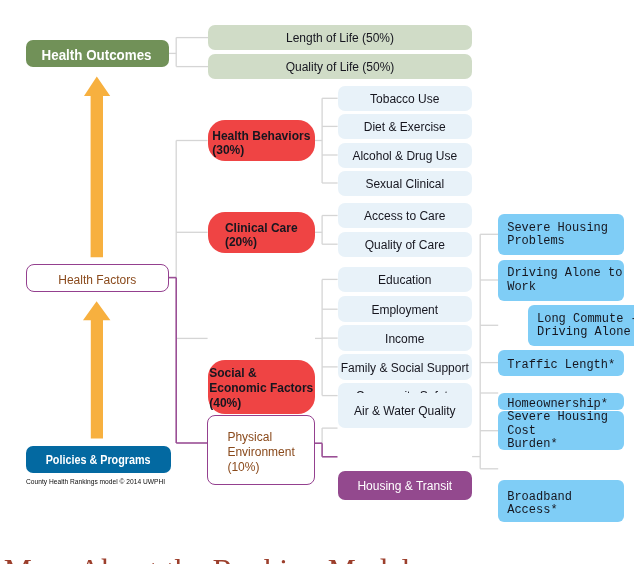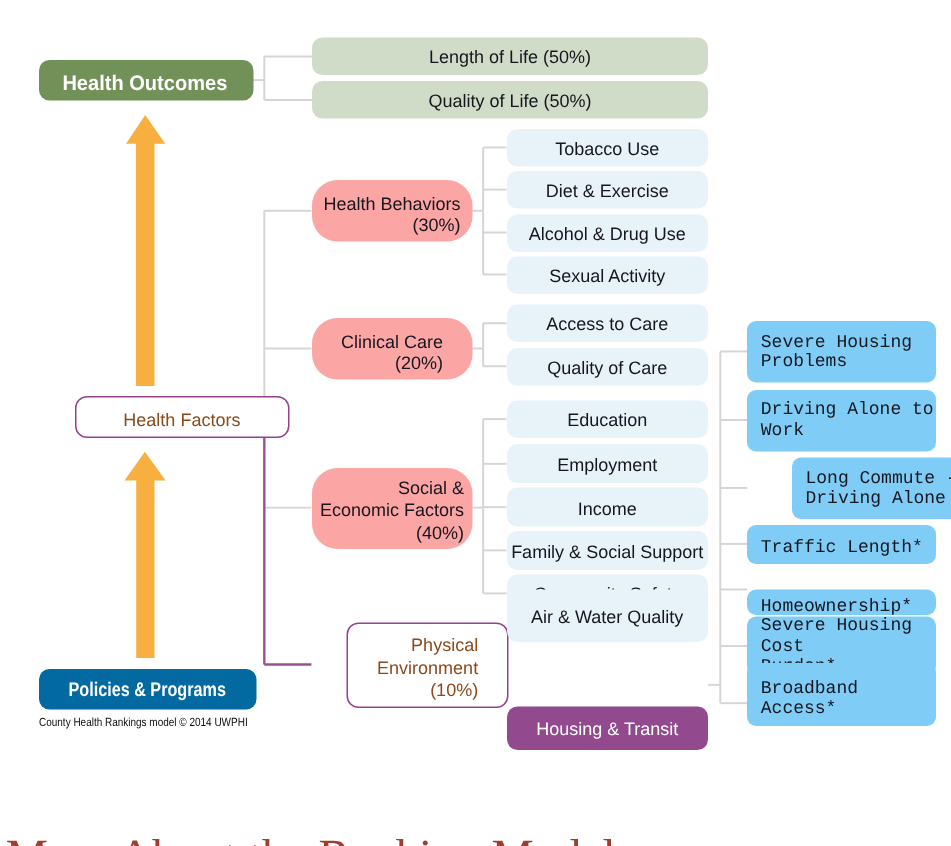--- a/index.html
+++ b/index.html
@@ -1,39 +1,39 @@
 <!DOCTYPE html>
 <html><head>
 <meta charset="utf-8">
 <title>County Health Rankings Model</title>
 <style>
   html,body{margin:0;padding:0;background:#ffffff;}
   body{width:634px;height:564px;font-family:"Liberation Sans",sans-serif;overflow:hidden;}
   #stage{position:relative;width:634px;height:564px;background:#ffffff;}
   #wires{position:absolute;left:0;top:0;}
   .node{position:absolute;box-sizing:border-box;display:flex;align-items:center;
-        justify-content:center;text-align:right;white-space:pre-line;
+        justify-content:center;text-align:left;white-space:pre-line;
         line-height:14.3px;font-size:12px;color:#16161f;z-index:2;
         padding-top:1.6px;}
 
   .two-line{padding-top:5.1px;}
   .one-line-measure{padding-top:0;}
   .one-line-measure > span{position:relative;top:2.4px;}
-  .three-line{padding-top:3px;line-height:15px;}
+  .three-line{padding-top:3px;line-height:15px;margin-top:48px;}
   .three-line-open{padding-top:0;line-height:15.1px;}
   .three-line-open > span{position:relative;top:1.6px;}
   .n-outcome  {background:#719158;color:#ffffff;font-weight:bold;font-size:14px;border-radius:7px;}
   .n-outcome > span{display:inline-block;transform:scaleX(0.955);position:relative;top:0.7px;}
   .n-life     {background:#d0dcc7;border-radius:7px;}
-  .n-factor   {background:#fca5a5;border-radius:17px;}
+  .n-factor   {background:#ef4444;border-radius:17px;font-weight:bold;}
   .n-sub      {background:#e8f2f9;border-radius:7px;}
   .n-measure  {background:#7fcdf6;border-radius:6px;justify-content:flex-start;
                text-align:left;padding-left:9px;line-height:13.3px;padding-top:1.1px;font-family:Liberation Mono, monospace;}
   .n-open     {background:#ffffff;color:#8a4a1c;border:1.4px solid #94408f;border-radius:8px;
-               padding-top:0px;margin-left:24px;}
+               padding-top:0px;}
   .n-open > span{position:relative;top:2px;}
   .n-hl       {background:#93498e;color:#ffffff;border-radius:7px;margin-top:28px;}
   .n-policies {background:#0369a1;color:#ffffff;font-weight:bold;font-size:13.2px;border-radius:7px;}
   .n-policies > span{display:inline-block;transform:scaleX(0.818);}
 
   .caption{position:absolute;z-index:3;font-size:7.9px;color:#0d0d0d;white-space:nowrap;
            transform:scaleX(0.843);transform-origin:0 0;line-height:9px;}
   .footer-heading{position:absolute;z-index:3;font-family:"Liberation Serif",serif;
                   font-size:31.7px;color:#9c3f2c;white-space:nowrap;line-height:31.5px;}
 </style>
@@ -115,28 +115,28 @@
   <div class="node n-life" style="left:208px;top:25.2px;width:264px;height:24.8px">Length of Life (50%)</div>
   <div class="node n-life" style="left:208px;top:54.2px;width:264px;height:24.8px">Quality of Life (50%)</div>
 
   <div class="node n-factor two-line" style="left:207.6px;top:120.3px;width:107.4px;height:41px">Health Behaviors
 (30%)</div>
   <div class="node n-factor two-line" style="left:207.6px;top:211.8px;width:107.4px;height:41.1px">Clinical Care
 (20%)</div>
   <div class="node n-factor three-line" style="left:207.6px;top:311.5px;width:107.4px;height:54.3px">Social &amp;
 Economic Factors
 (40%)</div>
-  <div class="node n-open three-line-open" style="left:207.2px;top:415.2px;width:107.8px;height:57px"><span>Physical
+  <div class="node n-open three-line-open" style="left:207.2px;top:415.2px;width:107.8px;height:70px"><span>Physical
 Environment
 (10%)</span></div>
 
   <div class="node n-sub" style="left:337.6px;top:85.7px;width:134.4px;height:25.2px">Tobacco Use</div>
   <div class="node n-sub" style="left:337.6px;top:142.6px;width:134.4px;height:25.2px">Alcohol &amp; Drug Use</div>
   <div class="node n-sub" style="left:337.6px;top:114px;width:134.4px;height:25.2px">Diet &amp; Exercise</div>
-  <div class="node n-sub" style="left:337.6px;top:170.9px;width:134.4px;height:25.2px">Sexual Activity</div>
+  <div class="node n-sub" style="left:337.6px;top:170.9px;width:134.4px;height:25.2px">Sexual Clinical</div>
 
   <div class="node n-sub" style="left:337.6px;top:203.1px;width:134.4px;height:24.8px">Access to Care</div>
   <div class="node n-sub" style="left:337.6px;top:231.8px;width:134.4px;height:24.8px">Quality of Care</div>
 
   <div class="node n-sub" style="left:337.6px;top:266.6px;width:134.4px;height:25.6px">Education</div>
   <div class="node n-sub" style="left:337.6px;top:296.4px;width:134.4px;height:25.6px">Employment</div>
   <div class="node n-sub" style="left:337.6px;top:325.3px;width:134.4px;height:25.6px">Income</div>
   <div class="node n-sub" style="left:337.6px;top:354.1px;width:134.4px;height:25.6px">Family &amp; Social Support</div>
   <div class="node n-sub" style="left:337.6px;top:382.8px;width:134.4px;height:25.6px">Community Safety</div>
 
@@ -146,18 +146,18 @@
   <div class="node n-measure" style="left:498.2px;top:213.5px;width:125.7px;height:41.6px">Severe Housing
 Problems</div>
   <div class="node n-measure" style="left:498.2px;top:259.5px;width:125.7px;height:41.1px">Driving Alone to
 Work</div>
   <div class="node n-measure" style="left:528px;top:304.7px;width:151px;height:41.2px">Long Commute -
 Driving Alone</div>
   <div class="node n-measure one-line-measure" style="left:498.2px;top:349.7px;width:125.7px;height:26.6px"><span>Traffic Length*</span></div>
   <div class="node n-measure one-line-measure" style="left:498.2px;top:393px;width:125.7px;height:17px"><span>Homeownership*</span></div>
   <div class="node n-measure" style="left:498.2px;top:411px;width:125.7px;height:39.4px">Severe Housing Cost
 Burden*</div>
-  <div class="node n-measure one-line-measure" style="left:498.2px;top:442px;width:125.7px;height:42px"><span>Broadband Access*</span></div>
+  <div class="node n-measure one-line-measure" style="left:498.2px;top:480px;width:125.7px;height:42px"><span>Broadband Access*</span></div>
 
   <div class="caption" style="left:25.7px;top:477.3px">County Health Rankings model © 2014 UWPHI</div>
 
   <div class="footer-heading" style="left:3.8px;top:554.5px">More About the Ranking Model</div>
 </div>
 
 </body></html>

